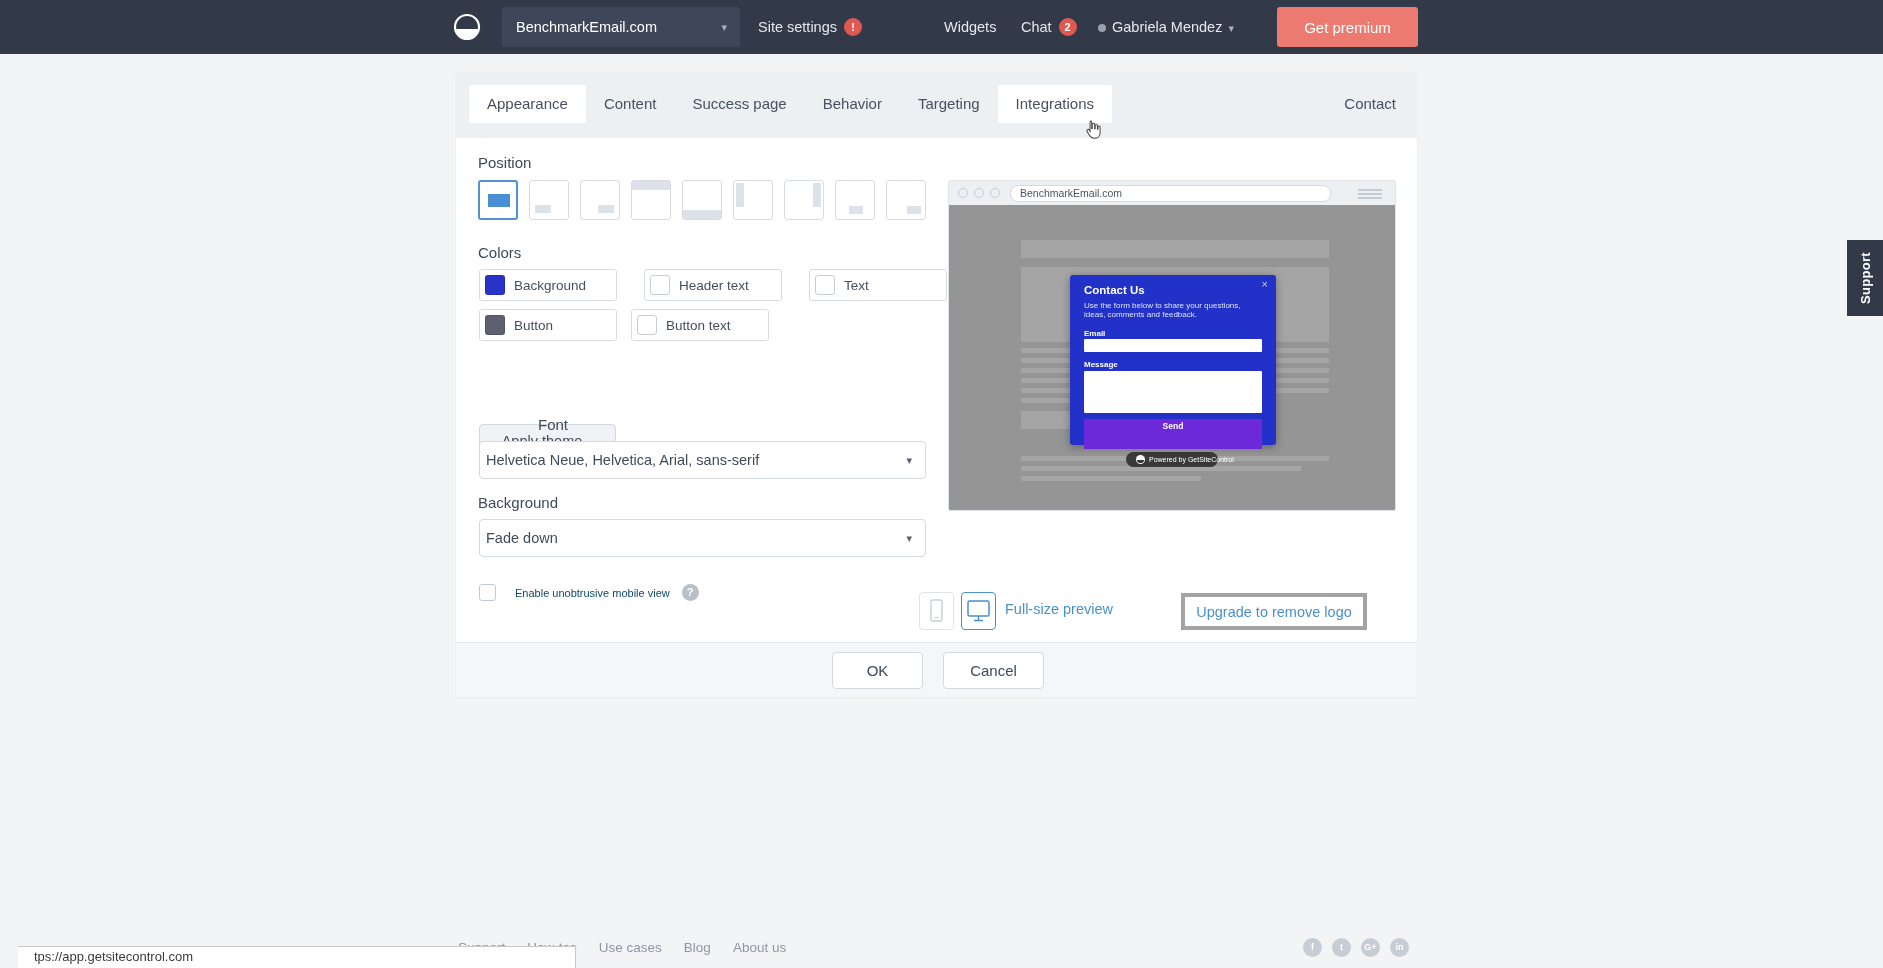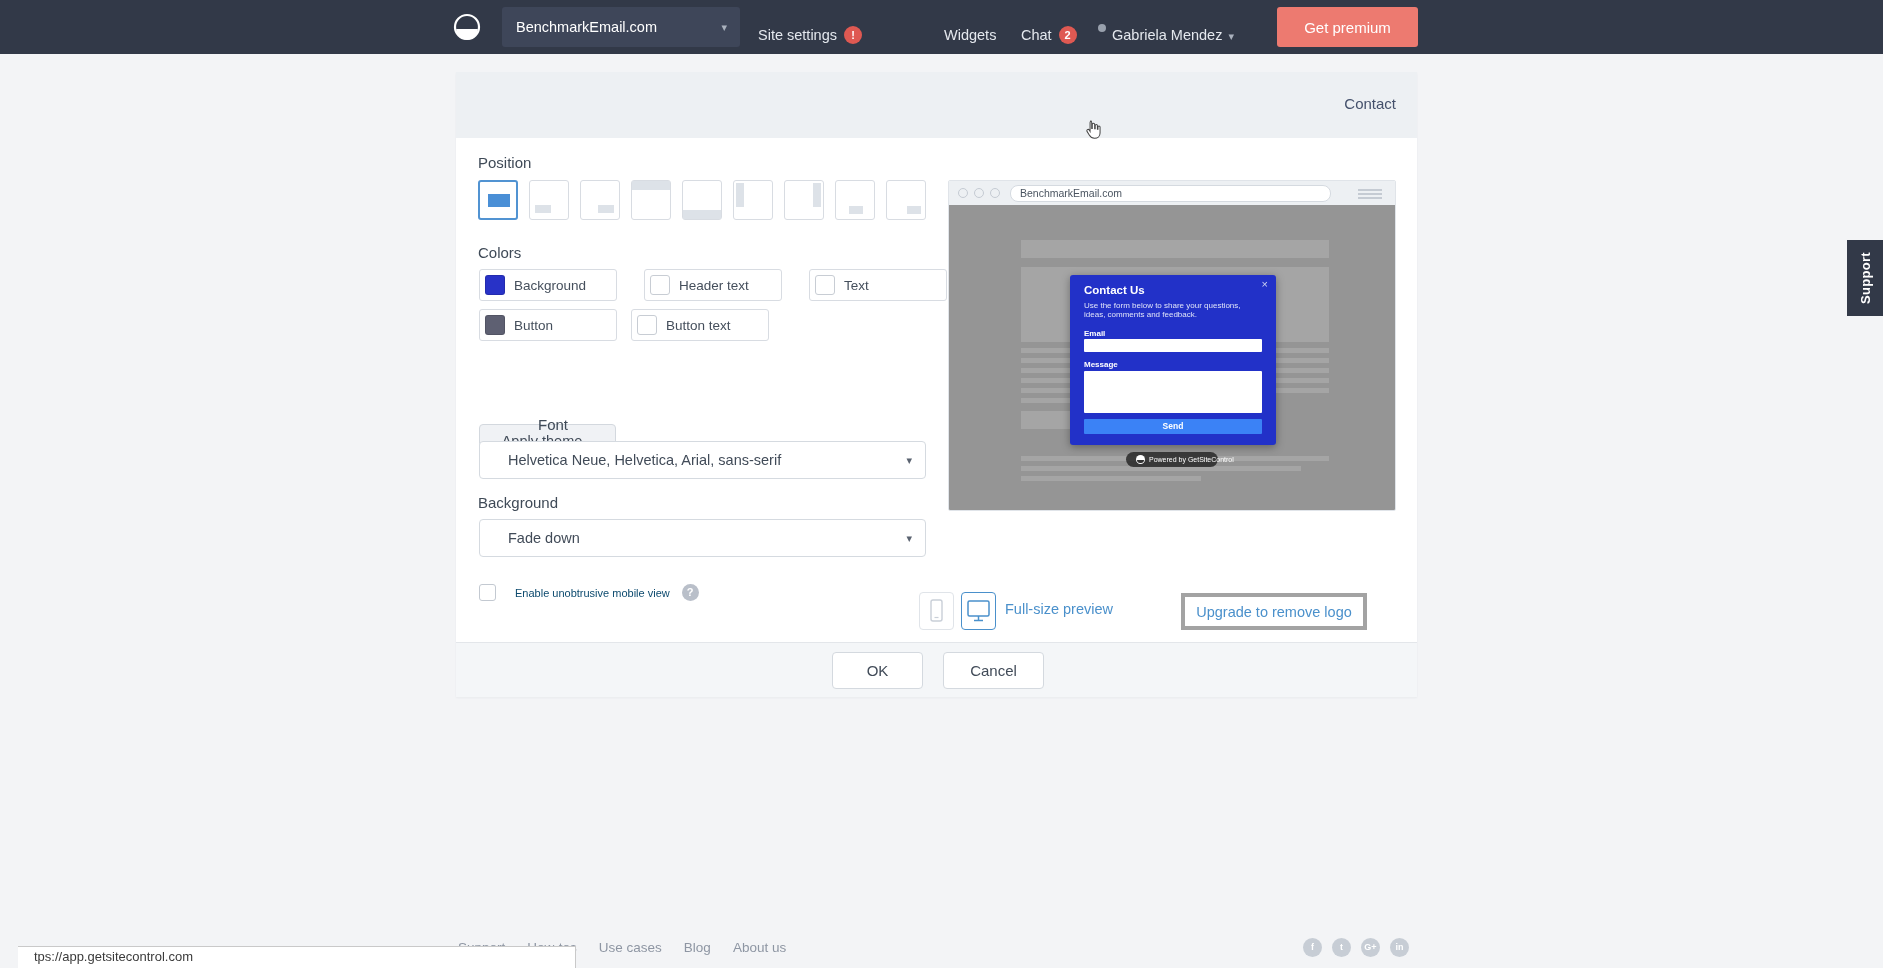--- a/index.html
+++ b/index.html
@@ -5,21 +5,21 @@
   * { margin:0; padding:0; box-sizing:border-box; }
   html,body { width:1883px; height:968px; overflow:hidden; }
   body { font-family:"Liberation Sans","DejaVu Sans",sans-serif; background:#f3f4f6; position:relative; color:#414b58; }
 
   
   .navbar { position:absolute; left:0; top:0; width:1883px; height:54px; background:#323948; }
   .navbar .logo { position:absolute; left:452px; top:12px; width:30px; height:30px; }
   .site-picker { position:absolute; left:502px; top:7px; width:238px; height:40px; background:#3e4659; border-radius:3px;
                  color:#fff; font-size:14.5px; line-height:40px; padding:0 14px; cursor:pointer; }
   .site-picker .caret { position:absolute; right:13px; top:0; color:#aab1bd; font-size:11px; }
-  .nav-item { position:absolute; top:0; height:64px; line-height:54px; color:#e4e8ee; font-size:14.5px; cursor:pointer; white-space:nowrap;margin-top:8px; }
+  .nav-item { position:absolute; top:0; height:64px; line-height:54px; color:#e4e8ee; font-size:14.5px; cursor:pointer; white-space:nowrap; }
   .nav-badge { display:inline-block; width:18px; height:18px; border-radius:50%; background:#df5952; color:#fff;
                font-size:11px; font-weight:bold; text-align:center; line-height:18px; vertical-align:middle; margin-left:7px; position:relative; top:-1px; }
   .user-dot { position:absolute; left:1098px; top:24px; width:8px; height:8px; border-radius:50%; background:#99a1ad; }
   .user-menu { left:1112px; }
   .user-menu .caret { color:#aab1bd; font-size:11px; margin-left:6px; }
   .premium-btn { position:absolute; left:1277px; top:7px; width:141px; height:40px; background:#ed7a70; border:none; border-radius:3px;
                  color:#fff; font-size:15px; font-family:inherit; cursor:pointer; }
 
   
   .panel { position:absolute; left:456px; top:72px; width:961px; height:625px; background:#fff; box-shadow:0 1px 2px rgba(40,50,70,.05); }
@@ -53,21 +53,21 @@
   .swatch-box { width:138px; height:32px; border:1px solid #d8dce2; border-radius:3px; display:flex; align-items:center; cursor:pointer; background:#fff; }
   .swatch { width:20px; height:20px; border-radius:3px; margin:0 9px 0 5px; border:1px solid rgba(0,0,0,.12); }
   .swatch.light { border:1px solid #c8cdd4; }
   .swatch-label { font-size:13.5px; color:#454f5c; }
 
   .apply-theme { position:absolute; left:23px; top:286px; width:137px; height:33px; background:#f0f2f5; border:1px solid #d3d8de;
                  border-radius:4px; font-size:14.5px; color:#414b58; font-family:inherit; cursor:pointer; }
   .apply-theme .caret { font-size:10px; margin-left:6px; }
 
   .select-box { position:absolute; left:23px; width:447px; height:38px; background:#fff; border:1px solid #d5dae0; border-radius:4px;
-                font-size:14.5px; color:#414b58; line-height:36px; padding:0 28px; cursor:pointer; }
+                font-size:14.5px; color:#414b58; line-height:36px; padding:0 6px; cursor:pointer; }
   .select-box .caret { position:absolute; right:13px; top:0; font-size:11px; color:#5a6370; }
 
   .checkbox-row { position:absolute; left:23px; top:512px; display:flex; align-items:center; }
   .checkbox { width:17px; height:17px; background:#fff; border:1px solid #c3c9d1; border-radius:3px; cursor:pointer; }
   .checkbox-label { font-size:11px; color:#0c4a6e; margin-left:19px; cursor:pointer; }
   .help-icon { width:17px; height:17px; border-radius:50%; background:#b9bfc9; color:#fff; font-size:11px; font-weight:bold;
                text-align:center; line-height:17px; margin-left:12px; cursor:pointer; }
 
   
   .preview { position:absolute; left:492px; top:42px; width:448px; height:331px; border:1px solid #e0e4e9; border-radius:2px; overflow:hidden; }
@@ -81,21 +81,21 @@
   .pv-page { position:absolute; left:0; top:24px; width:448px; height:307px; background:#959595; }
   .skel { position:absolute; background:#a5a5a5; }
 
   .widget { position:absolute; left:121px; top:70px; width:206px; height:170px; background:#2231c8; border-radius:3px;
             box-shadow:0 2px 8px rgba(0,0,0,.35); color:#fff; }
   .w-title { position:absolute; left:14px; top:9px; font-size:11.5px; font-weight:bold; }
   .w-close { position:absolute; right:8px; top:3px; font-size:11px; color:#cdd3f2; cursor:default; }
   .w-desc { position:absolute; left:14px; top:27px; width:178px; font-size:8px; line-height:8.5px; color:#dfe3f8; }
   .w-label { position:absolute; left:14px; font-size:8px; font-weight:bold; }
   .w-input { position:absolute; left:14px; width:178px; background:#fff; border-radius:1px; }
-  .w-send { position:absolute; left:14px; top:144px; width:178px; height:15px; background:#3b82f6; border-radius:1px;
+  .w-send { position:absolute; left:14px; top:144px; width:178px; height:30px; background:#6d28d9; border-radius:1px;
             font-size:8.5px; font-weight:bold; color:#fff; text-align:center; line-height:15px; }
   .powered { position:absolute; left:177px; top:247px; width:92px; height:15px; background:rgba(40,40,40,.85); border-radius:8px;
              display:flex; align-items:center; padding:0 6px; }
   .powered .pb-logo { width:9px; height:9px; border-radius:50%; background:#fff; position:relative; overflow:hidden; flex:none; }
   .powered .pb-logo::after { content:""; position:absolute; left:1px; top:4.5px; width:7px; height:3.5px; background:#333; border-radius:0 0 7px 7px; }
   .powered span { color:#fff; font-size:7px; margin-left:4px; white-space:nowrap; }
 
   .pv-controls { position:absolute; left:463px; top:454px; width:448px; height:38px; }
   .pv-btn { position:absolute; top:0; width:35px; height:38px; background:#fff; border:1px solid #e0e4e9; border-radius:4px; cursor:pointer; }
   .pv-btn.sel { border:1px solid #4a90cb; }
@@ -151,20 +151,28 @@
     </div>
     <div class="user-dot"></div>
     <div class="nav-item user-menu">
       <span>Gabriela Mendez</span><span class="caret">▾</span>
     </div>
     <button class="premium-btn">Get premium</button>
   </header>
 
   <div class="panel">
     <div class="panel-header">
+      <div class="tab-bar">
+          <div class="tab active">Appearance</div>
+          <div class="tab">Content</div>
+          <div class="tab">Success page</div>
+          <div class="tab">Behavior</div>
+          <div class="tab">Targeting</div>
+          <div class="tab hovered">Integrations</div>
+        </div>
       <div class="contact-link">Contact</div>
     </div>
 
     <div class="panel-body">
       <div class="field-label" style="left:22px; top:16px;">Position</div>
       <div class="thumbs">
           <div class="thumb selected">
             <div class="shape modal-center"></div>
           </div>
           <div class="thumb">

